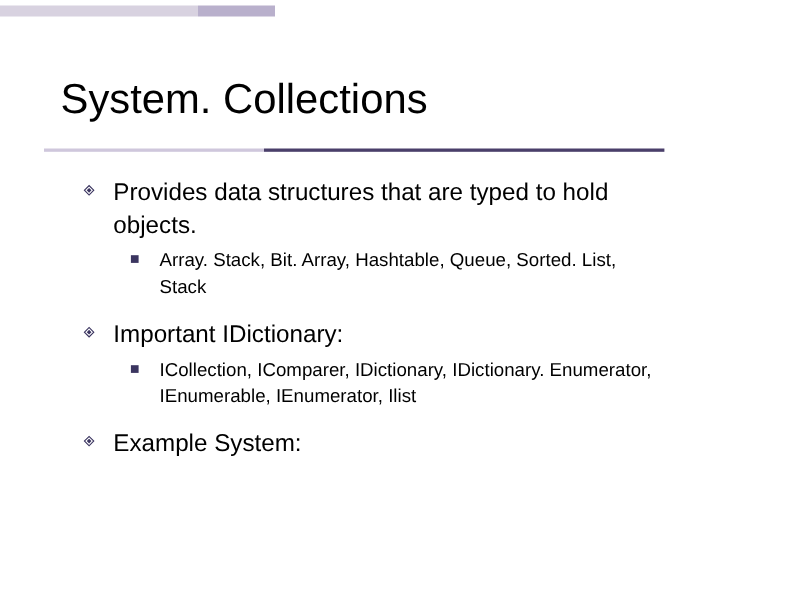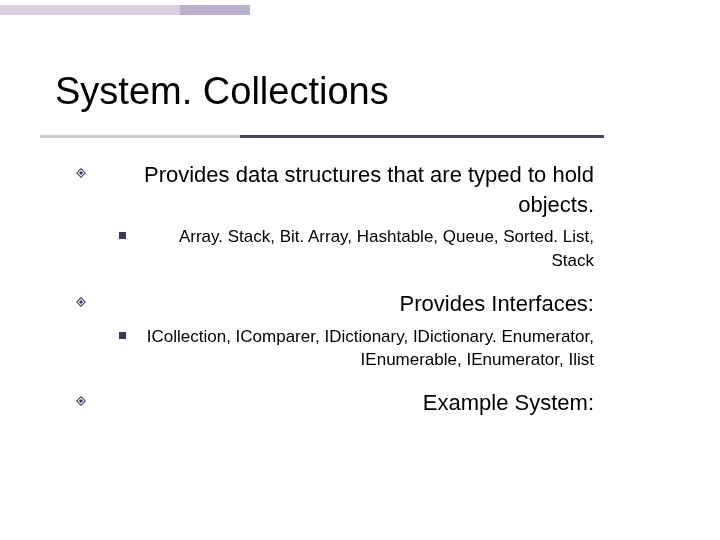--- a/index.html
+++ b/index.html
@@ -50,21 +50,20 @@
     height: 3px;
     display: flex;
   }
   .rule-light { background: #cfc7dc; flex: 0 0 200px; height: 3px; }
   .rule-dark  { background: #4a3f6a; flex: 1; height: 3px; }
   .body {
     position: absolute;
     top: 160px;
     left: 75px;
     right: 50px;
-    text-align: right;
   }
   .item-l1 {
     position: relative;
     font-size: 22px;
     line-height: 1.35;
     margin-bottom: 6px;
     padding-left: 28px;
     color: #000;
   }
   .bullet-diamond {
@@ -129,21 +128,21 @@
       <span>Array. Stack, Bit. Array, Hashtable, Queue, Sorted. List, Stack</span>
     </div>
 
     <div class="item-l1">
       <span class="bullet-diamond">
         <svg width="12" height="12" viewBox="0 0 12 12">
           <rect x="3" y="3" width="6" height="6" transform="rotate(45 6 6)" fill="#ffffff" stroke="#3b3560" stroke-width="1"></rect>
           <rect x="4.5" y="4.5" width="3" height="3" transform="rotate(45 6 6)" fill="#3b3560"></rect>
         </svg>
       </span>
-      <span>Provides Interfaces:</span>
+      <span>Important IDictionary:</span>
     </div>
     <div class="item-l2">
       <span class="bullet-square"></span>
       <span>ICollection, IComparer, IDictionary, IDictionary. Enumerator, IEnumerable, IEnumerator, Ilist</span>
     </div>
 
     <div class="item-l1">
       <span class="bullet-diamond">
         <svg width="12" height="12" viewBox="0 0 12 12">
           <rect x="3" y="3" width="6" height="6" transform="rotate(45 6 6)" fill="#ffffff" stroke="#3b3560" stroke-width="1"></rect>

